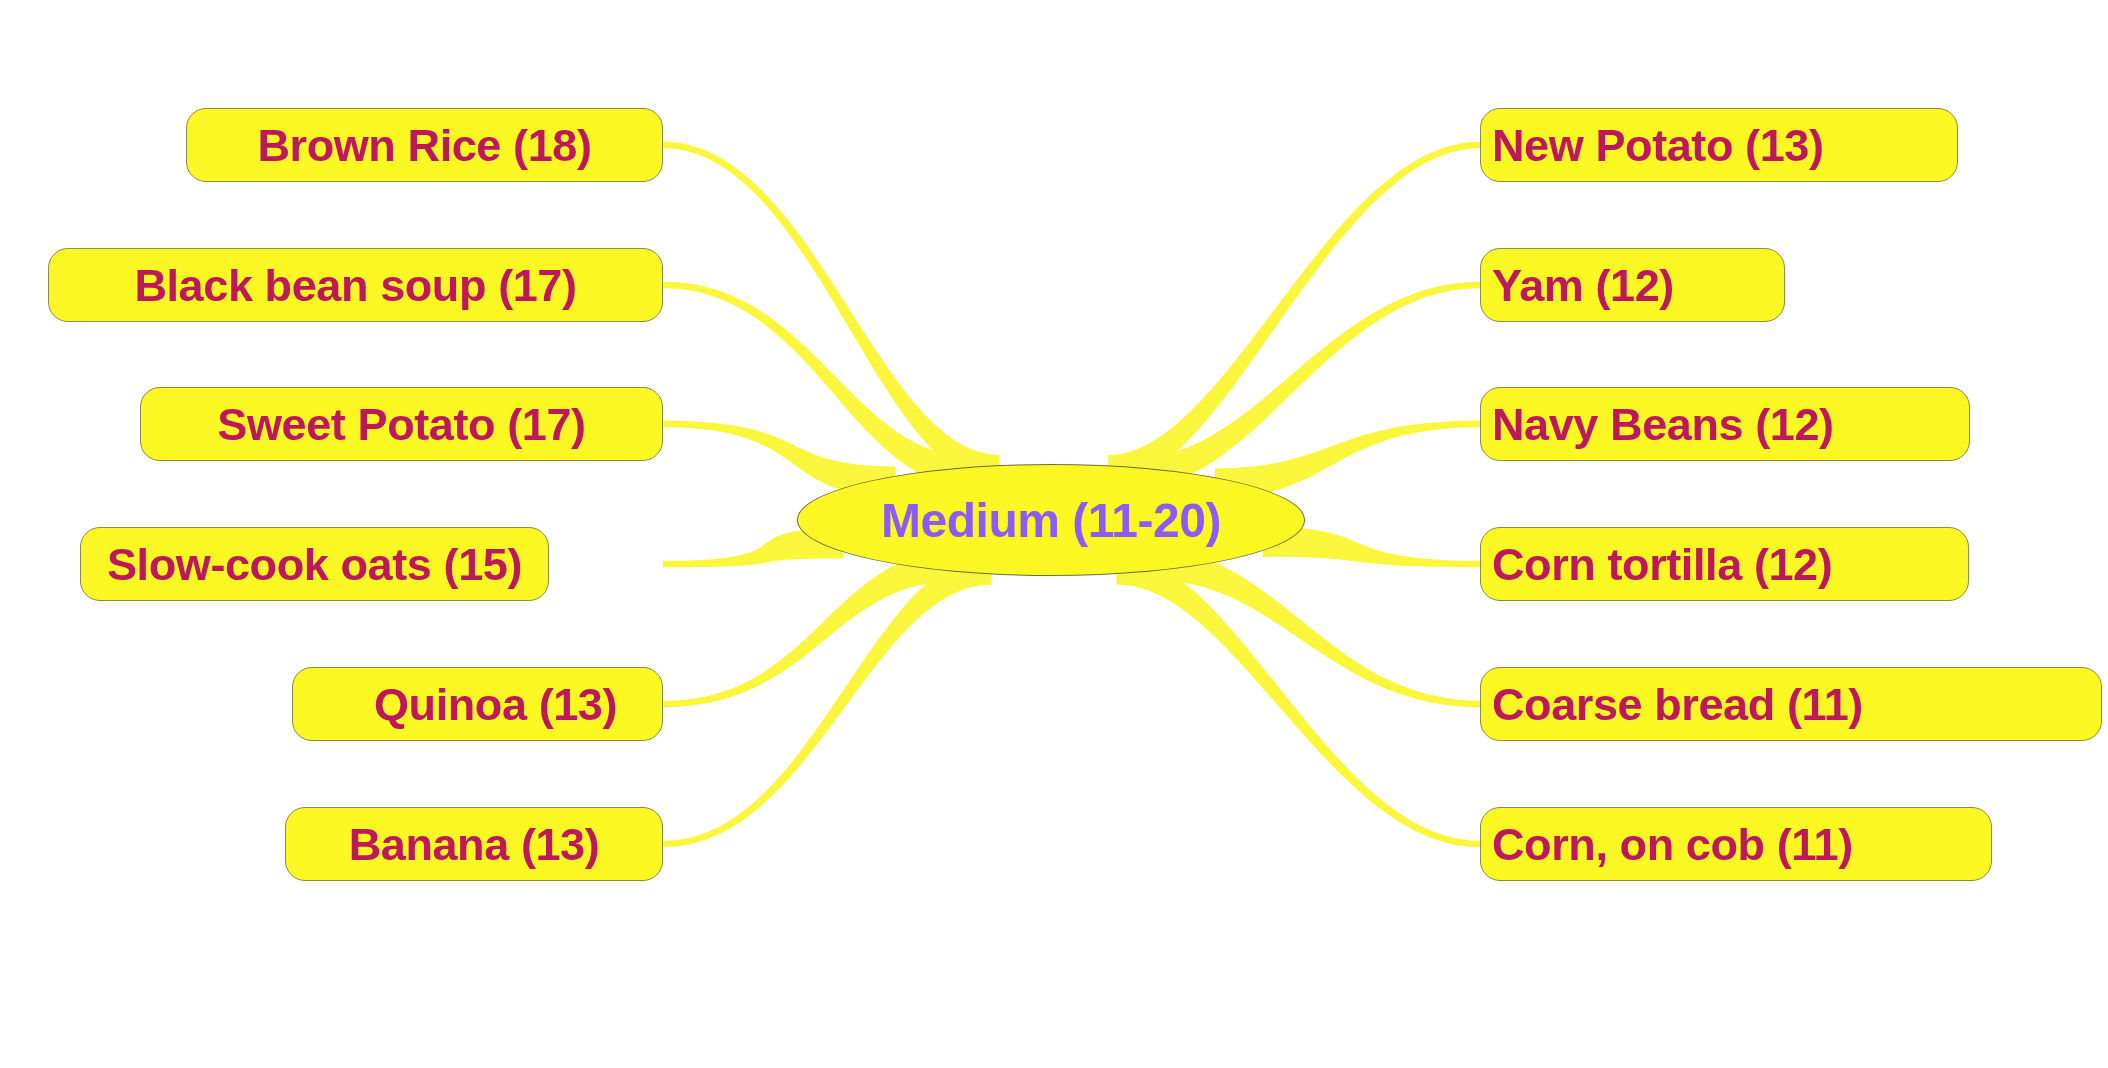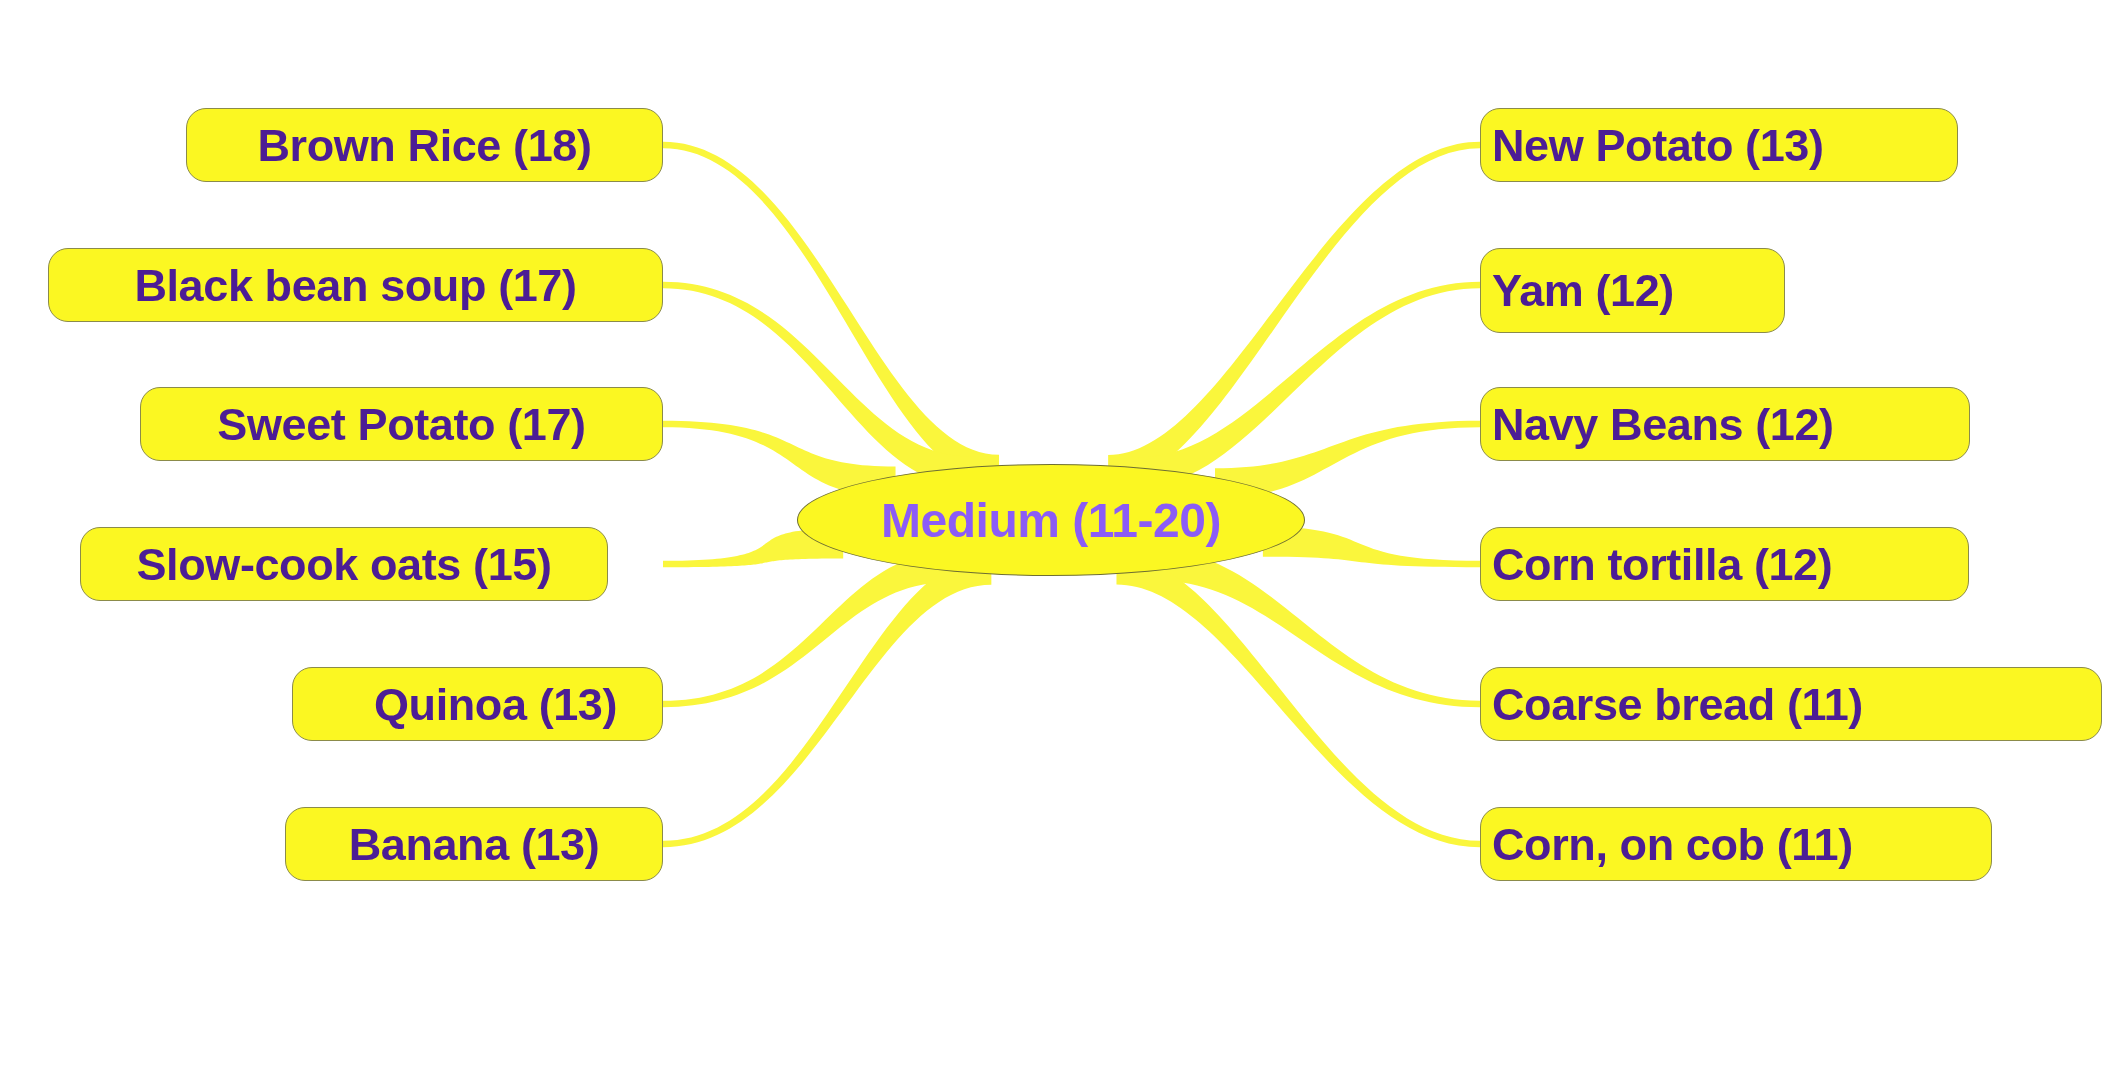--- a/index.html
+++ b/index.html
@@ -33,21 +33,21 @@
     border-radius: 20px;
     display: flex;
     align-items: center;
     z-index: 3;
   }
   .node-box .node-label {
     font-family: "Liberation Sans", sans-serif;
     font-weight: bold;
     font-size: 45px;
     line-height: 1;
-    color: #4c1d95;
+    color: #be185d;
     white-space: nowrap;
     letter-spacing: -0.4px;
   }
   .node-left {
     justify-content: center;
   }
   .node-right {
     justify-content: flex-start;
     padding-left: 11px;
   }
@@ -96,35 +96,35 @@
   <div id="left-branch-nodes">
       <div class="node-box node-left" style="left: 186px; top: 108px; width: 477px; height: 74px;">
         <span class="node-label">Brown Rice (18)</span>
       </div>
       <div class="node-box node-left" style="left: 48px; top: 248px; width: 615px; height: 74px;">
         <span class="node-label">Black bean soup (17)</span>
       </div>
       <div class="node-box node-left" style="left: 140px; top: 387px; width: 523px; height: 74px;">
         <span class="node-label">Sweet Potato (17)</span>
       </div>
-      <div class="node-box node-left" style="left: 80px; top: 527px; width: 528px; height: 74px;">
+      <div class="node-box node-left" style="left: 80px; top: 527px; width: 469px; height: 74px;">
         <span class="node-label">Slow-cook oats (15)</span>
       </div>
       <div class="node-box node-left" style="left: 292px; top: 667px; width: 371px; height: 74px; padding-left: 36px;">
         <span class="node-label">Quinoa (13)</span>
       </div>
       <div class="node-box node-left" style="left: 285px; top: 807px; width: 378px; height: 74px;">
         <span class="node-label">Banana (13)</span>
       </div>
     </div>
   <div id="right-branch-nodes">
       <div class="node-box node-right" style="left: 1480px; top: 108px; width: 478px; height: 74px;">
         <span class="node-label">New Potato (13)</span>
       </div>
-      <div class="node-box node-right" style="left: 1480px; top: 248px; width: 305px; height: 85px;">
+      <div class="node-box node-right" style="left: 1480px; top: 248px; width: 305px; height: 74px;">
         <span class="node-label">Yam (12)</span>
       </div>
       <div class="node-box node-right" style="left: 1480px; top: 387px; width: 490px; height: 74px;">
         <span class="node-label">Navy Beans (12)</span>
       </div>
       <div class="node-box node-right" style="left: 1480px; top: 527px; width: 489px; height: 74px;">
         <span class="node-label">Corn tortilla (12)</span>
       </div>
       <div class="node-box node-right" style="left: 1480px; top: 667px; width: 622px; height: 74px;">
         <span class="node-label">Coarse bread (11)</span>

